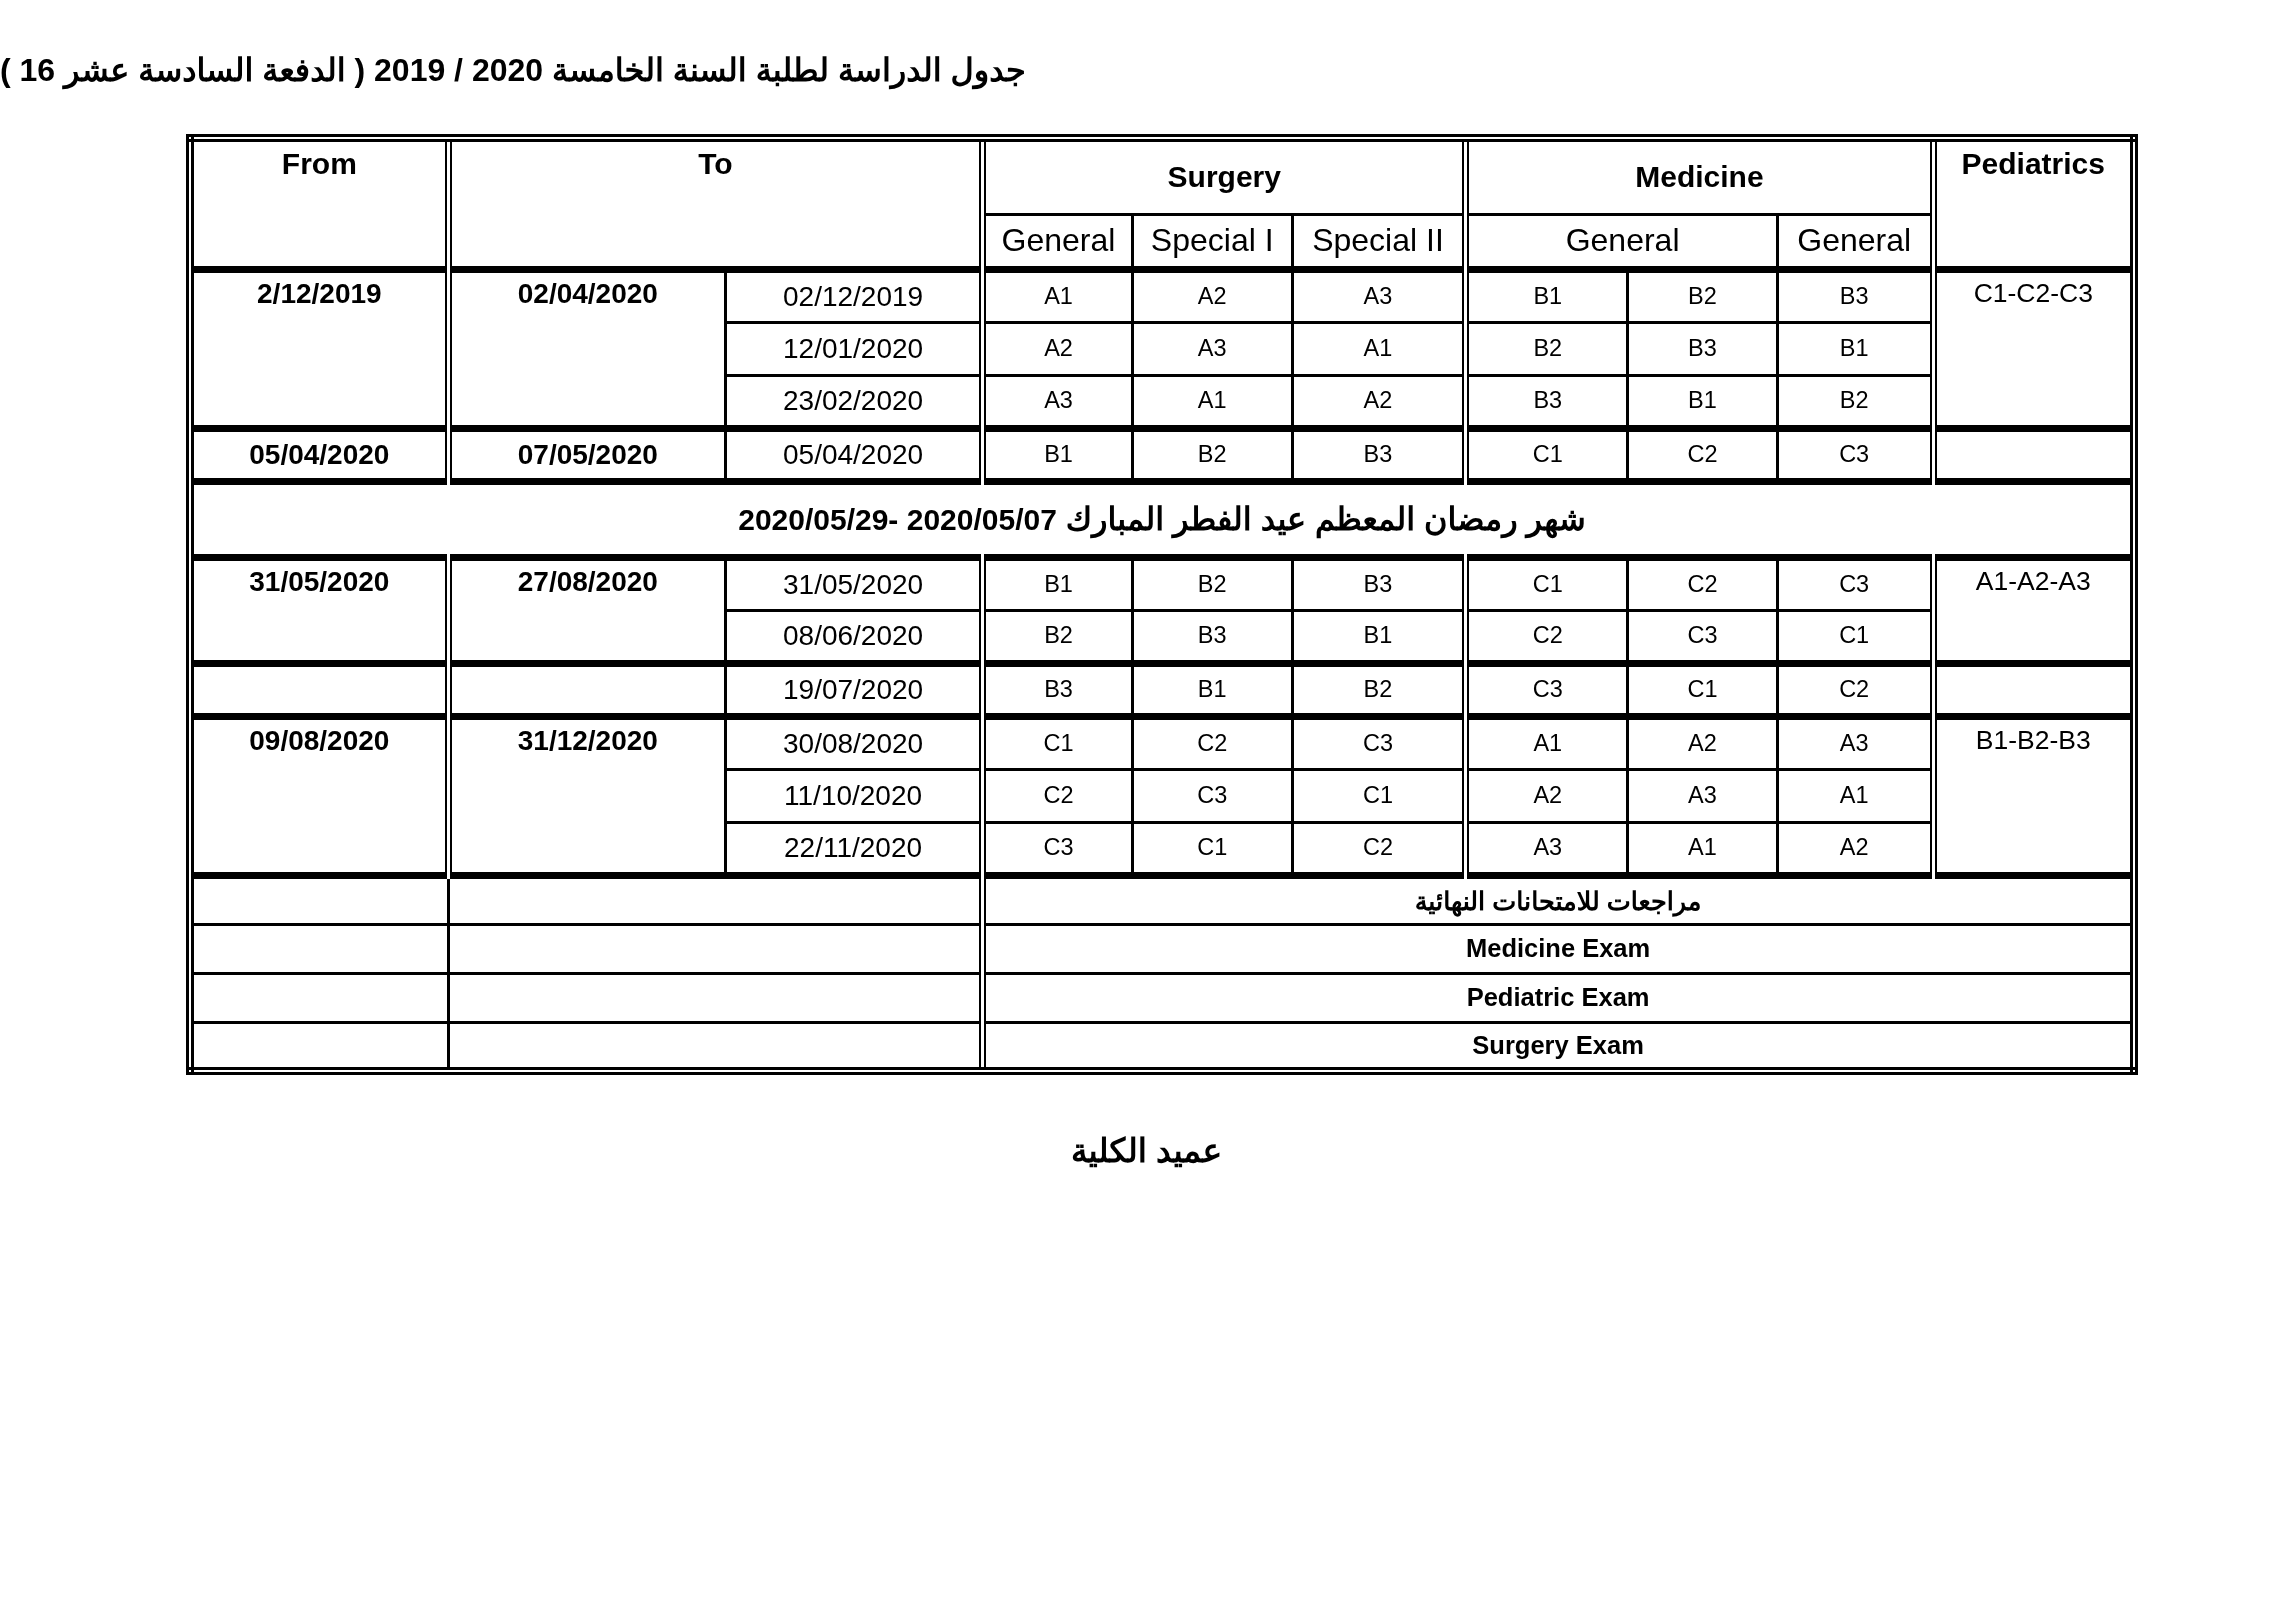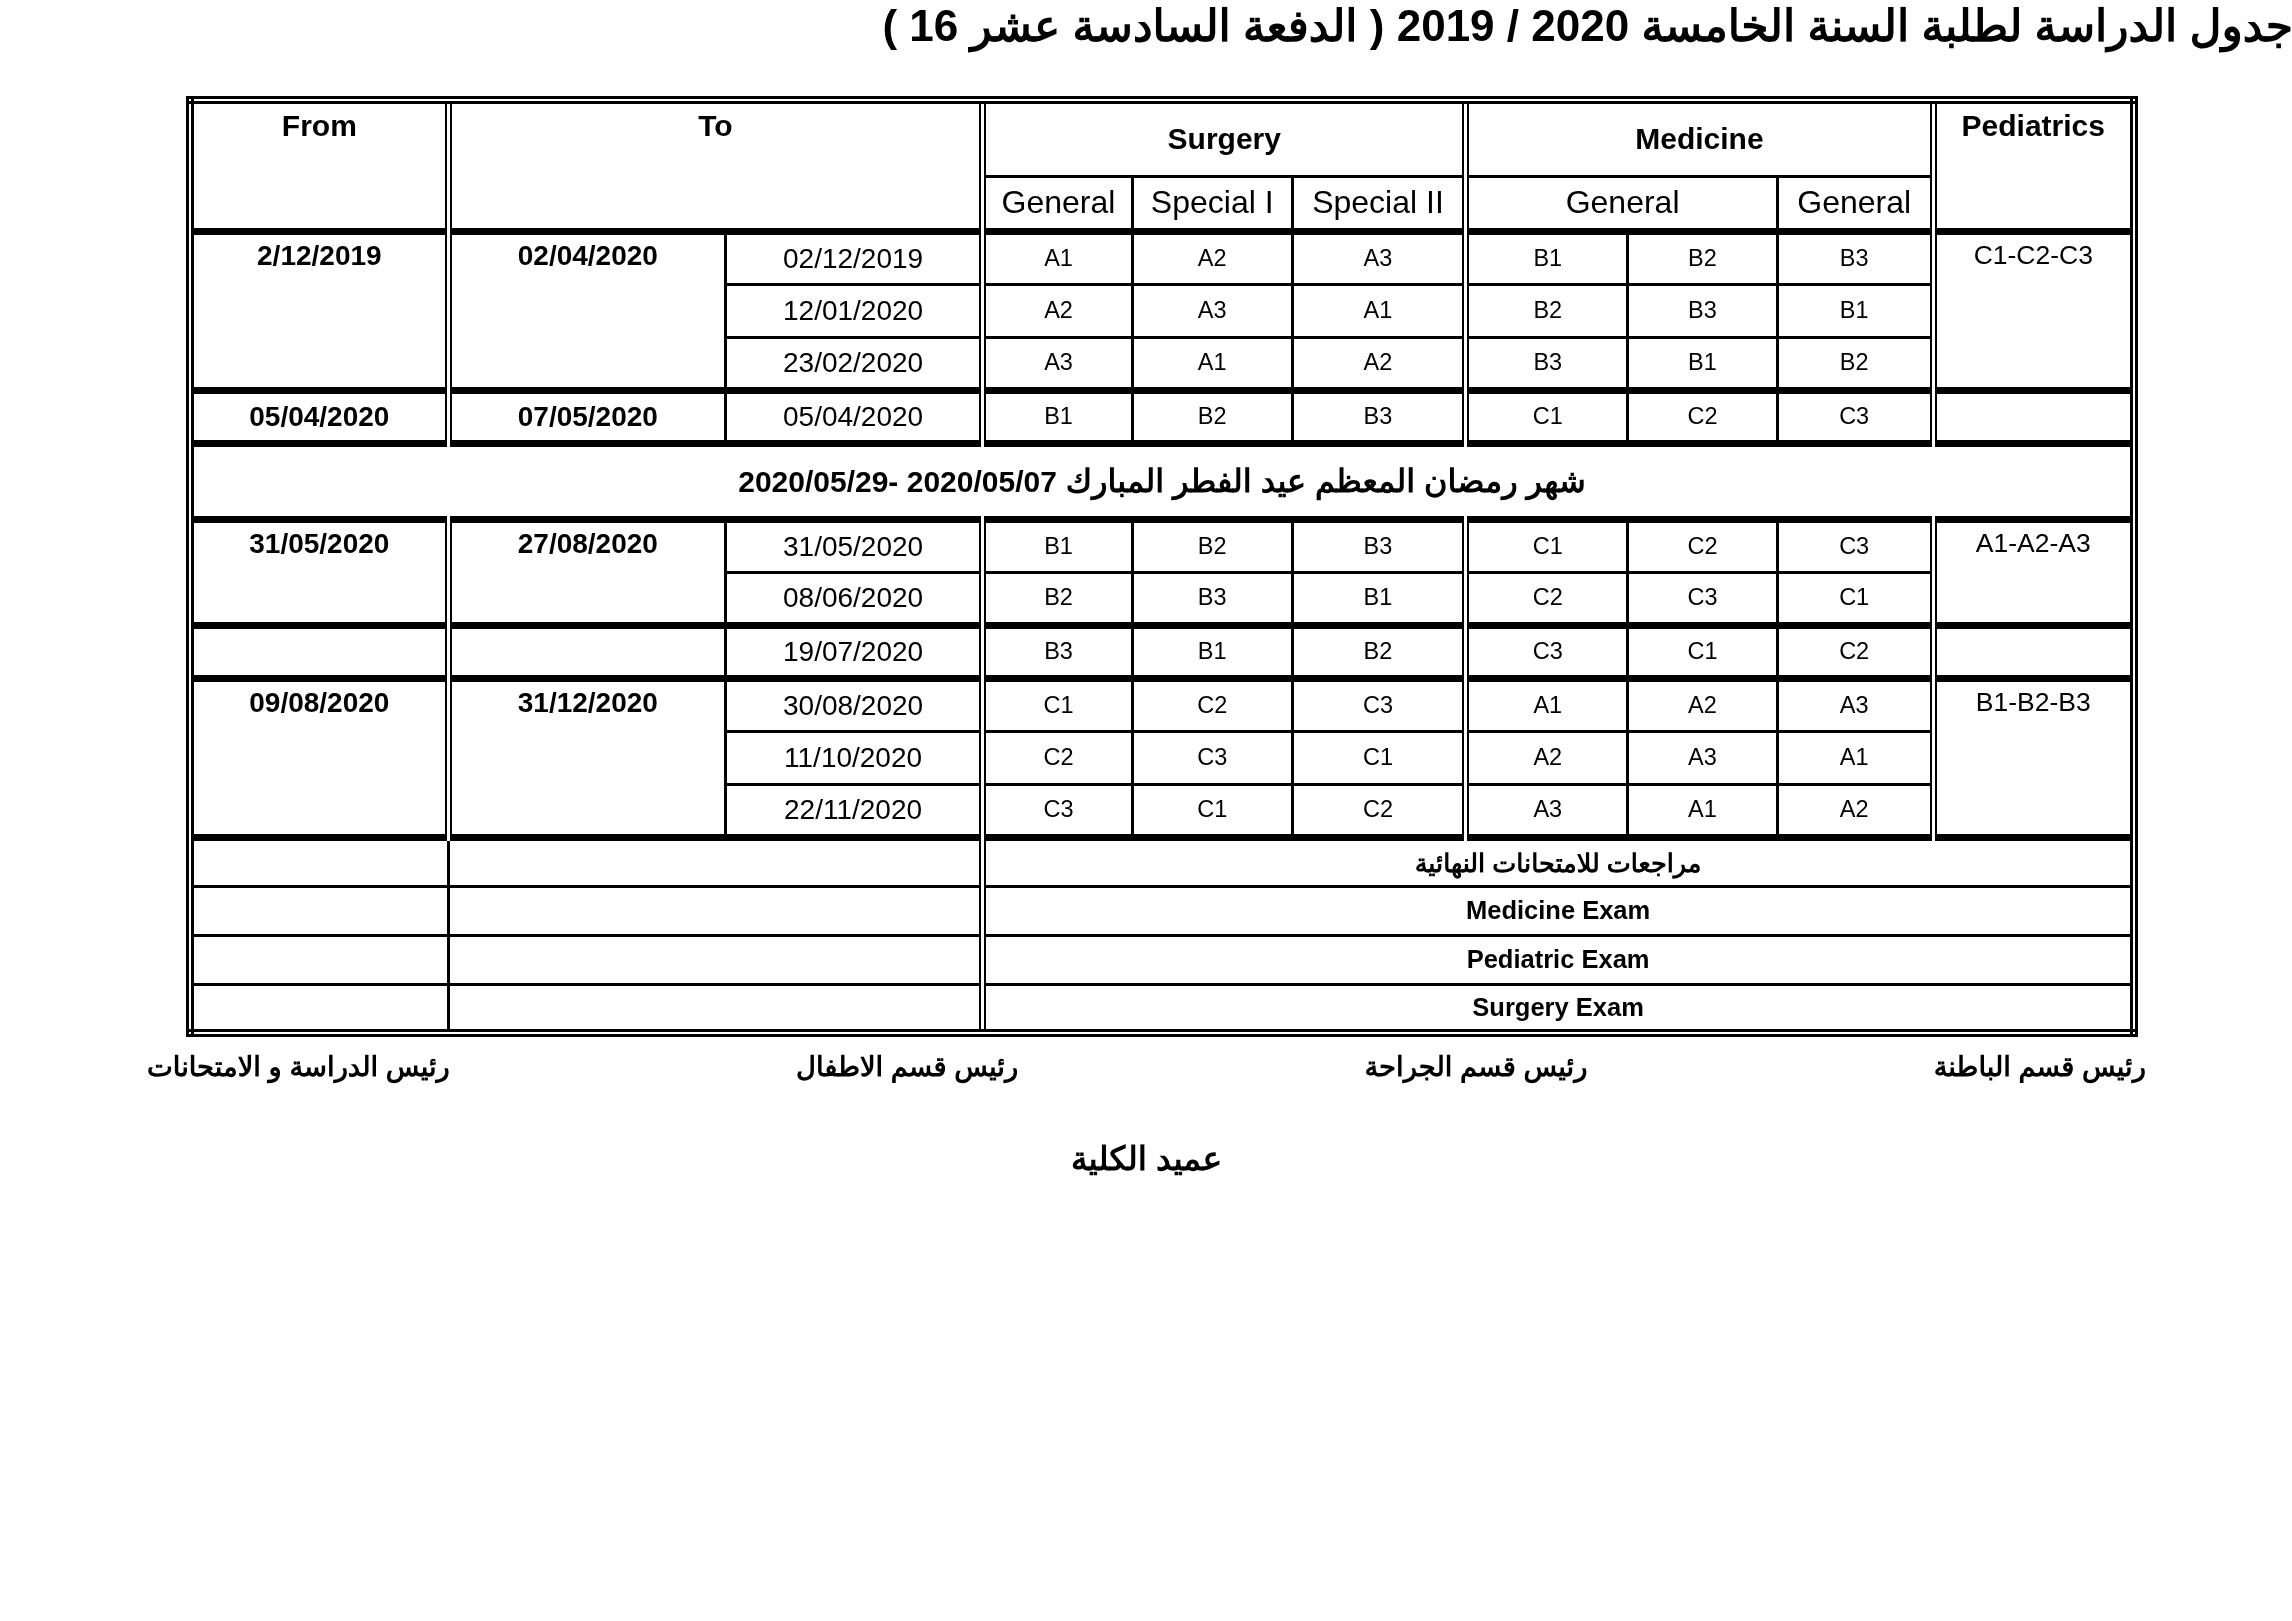--- a/index.html
+++ b/index.html
@@ -7,22 +7,23 @@
   .page {
     position: relative;
     width: 2293px;
     height: 1621px;
     background: #ffffff;
     color: #000;
     font-family: "Liberation Sans", sans-serif;
     overflow: hidden;
   }
   .title {
-    text-align: right;
-    font-size: 44px;
+    margin-top: 51px;
+    text-align: left;
+    font-size: 32px;
     font-weight: bold;
     direction: rtl;
   }
   table.sched {
     margin: 45px 0 0 186px;
     width: 1952px;
     table-layout: fixed;
     border-collapse: collapse;
     border: 8.8px double #000;
   }
@@ -236,23 +237,17 @@
       <td class="exam dleft" colspan="7">Pediatric Exam</td>
     </tr>
     <tr class="bot">
       <td></td>
       <td colspan="2"></td>
       <td class="exam dleft" colspan="7">Surgery Exam</td>
     </tr>
   </tbody>
     </table>
 
-  <div class="sigs">
-    <span>رئيس الدراسة و الامتحانات</span>
-    <span>رئيس قسم الاطفال</span>
-    <span>رئيس قسم الجراحة</span>
-    <span>رئيس قسم الباطنة</span>
-  </div>
 
   <div class="dean">عميد الكلية</div>
 
 </div>
 
 
 </body></html>

